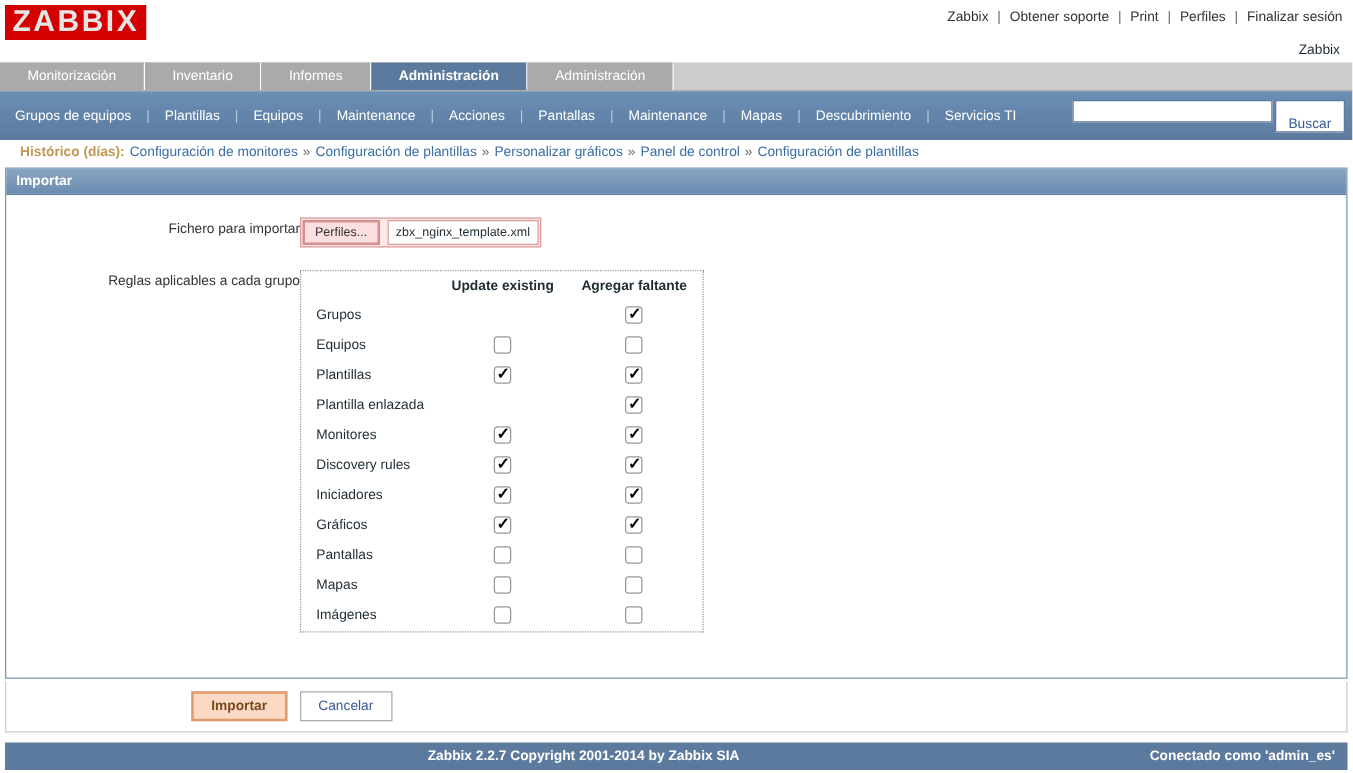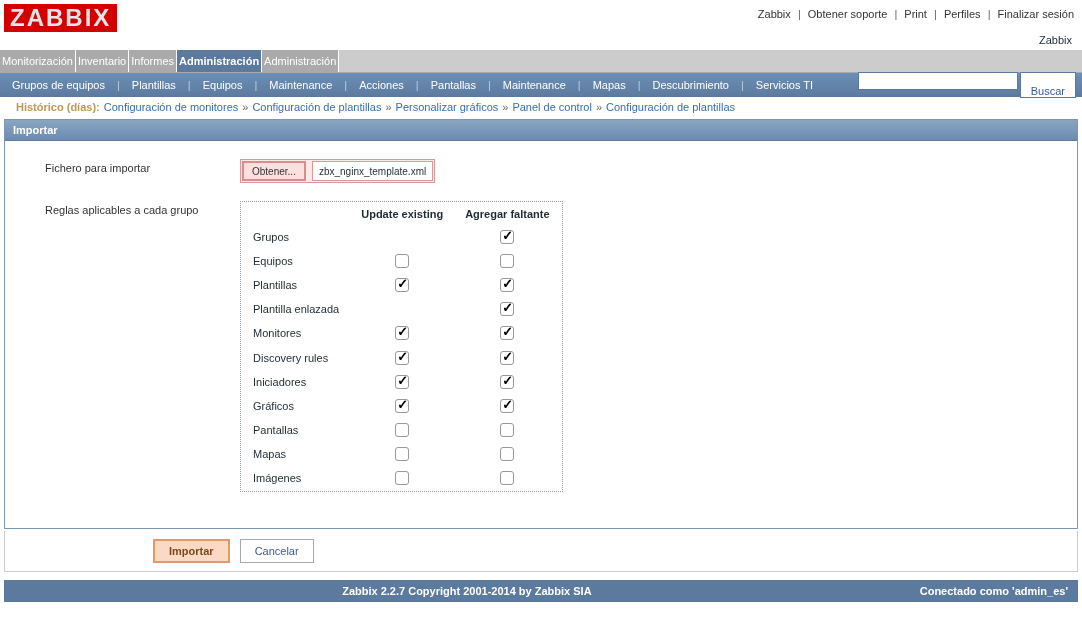--- a/index.html
+++ b/index.html
@@ -4,38 +4,38 @@
 <style>
 * { box-sizing: border-box; margin: 0; padding: 0; }
 body { font-family: Verdana, Arial, sans-serif; font-size: 11px; background: #fff; color: #1f2c33; }
 .header-row { display: flex; justify-content: space-between; align-items: flex-start; padding: 4px 8px 0 4px; }
 .logo { background: #d40000; color: #e5e5e5; font-weight: bold; font-size: 24px; padding: 0px 6px; letter-spacing: 2px; font-family: Arial, sans-serif; }
 .top-links { font-size: 11px; padding-top: 4px; }
 .top-links a { color: #333; text-decoration: none; }
 .top-links .sep { color: #666; margin: 0 4px; }
 .username-row { text-align: right; padding: 2px 10px 4px 0; font-size: 11px; }
 .main-tabs { background: #cccccc; display: flex; padding: 0; border-bottom: 1px solid #aaa; }
-.main-tab { padding: 5px 2px; color: #fff; font-size: 11px; cursor: pointer; background: #aaa; border-right: 1px solid #fff; }
+.main-tab { padding: 5px 22px; color: #fff; font-size: 11px; cursor: pointer; background: #aaa; border-right: 1px solid #fff; }
 .main-tab.active { background: #5c7a9e; color: #fff; font-weight: bold; }
-.sub-tabs { background: linear-gradient(#6b8fb5, #5c7a9e); display: flex; align-items: center; padding: 0 6px; color: #fff; height: 24px; }
+.sub-tabs { background: linear-gradient(#6b8fb5, #5c7a9e); display: flex; align-items: center; padding: 0 6px; color: #fff; height: 39px; }
 .sub-tab { padding: 4px 6px; cursor: pointer; font-size: 11px; }
 .sub-tab a { color: #fff; text-decoration: none; }
 .sub-sep { color: #b8cde0; margin: 0 6px; }
 .search-box { margin-left: auto; display: flex; }
 .search-box input { width: 160px; height: 18px; font-size: 11px; border: 1px solid #5c7a9e; padding: 0 2px; }
 .search-box button { height: 18px; font-size: 11px; background: #fff; border: 1px solid #5c7a9e; padding: 12px 10px; color: #3b5998; cursor: pointer; margin-left: 2px;}
 .breadcrumb-row { padding: 4px 16px; font-size: 11px; display:flex; align-items:center; gap:4px; flex-wrap:wrap;}
 .breadcrumb-row .hist { color: #c09853; font-weight: bold; }
 .breadcrumb-row a { color: #3b6ea5; text-decoration: none; }
 .breadcrumb-row .bc-sep { color: #666; }
 .panel { border: 1px solid #7a97b8; margin: 2px 4px; }
 .panel-header { background: linear-gradient(#8aa5c2, #6b8cb0); color: #fff; font-weight: bold; padding: 4px 8px; font-size: 11px; border-bottom:1px solid #5c7a9e;}
 .panel-body { padding: 18px 40px 18px 40px; }
 .form-row { display: flex; align-items: flex-start; margin-bottom: 18px; }
-.form-label { width: 195px; text-align: left; padding-right: 0; color: #333; padding-top: 3px;}
+.form-label { width: 195px; text-align: right; padding-right: 0; color: #333; padding-top: 3px;}
 .form-value { }
 .file-btn { background: #fce0df; border: 2px solid #d68f8f; padding: 2px 8px; font-size: 10px; color: #333; cursor: pointer; margin-right: 6px; height: 20px;}
 .file-name { background: #fff; border: 1px solid #d99; padding: 2px 6px; font-size: 10px; height: 20px; display:inline-flex; align-items:center;}
 .file-wrap { border:1px solid #d99; padding:1px; display:inline-flex; align-items:center; background:#fce9e8;}
 .rules-table { border: 1px dotted #999; border-collapse: separate; }
 .rules-table th, .rules-table td { padding: 4px 10px; font-size: 11px; text-align: left; }
 .rules-table th { font-weight: bold; }
 .rules-table th.col-center, .rules-table td.col-center { text-align: center; }
 .check { display: inline-block; width: 14px; height: 14px; border: 1px solid #999; border-radius: 3px; background: #fff; cursor: pointer; position: relative; vertical-align:middle;}
 .check.checked::after { content: "✓"; position: absolute; top: -3px; left: 1px; font-size: 13px; color: #000; font-weight:bold;}
@@ -111,21 +111,21 @@
   <a href="#">Configuración de plantillas</a>
 </div>
 
 <div class="panel">
   <div class="panel-header">Importar</div>
   <div class="panel-body">
     <div class="form-row">
       <div class="form-label">Fichero para importar</div>
       <div class="form-value">
         <span class="file-wrap">
-        <button class="file-btn">Obtener...</button>
+        <button class="file-btn">Perfiles...</button>
         <span class="file-name">zbx_nginx_template.xml</span>
         </span>
       </div>
     </div>
     <div class="form-row">
       <div class="form-label">Reglas aplicables a cada grupo</div>
       <div class="form-value">
         <table class="rules-table">
           <thead>
             <tr>

